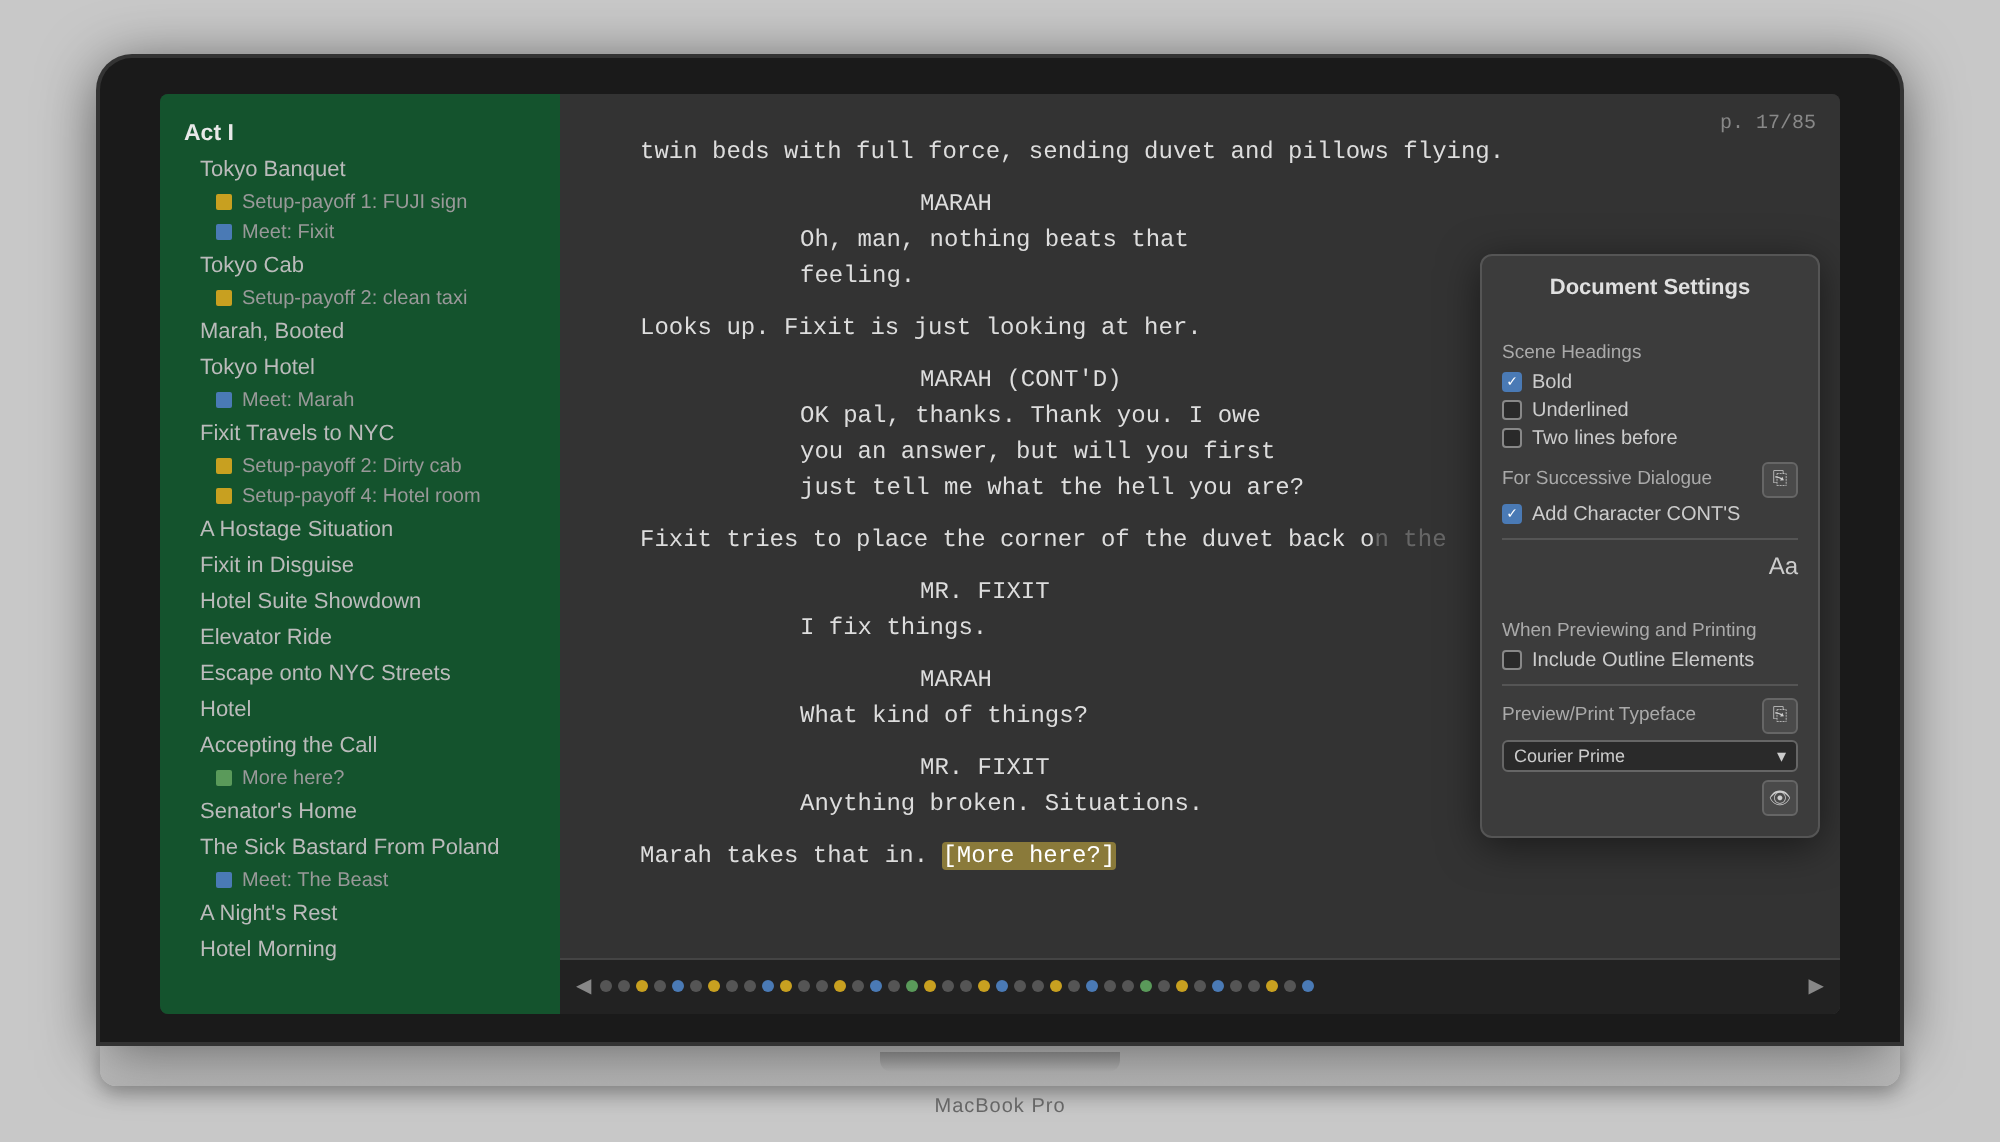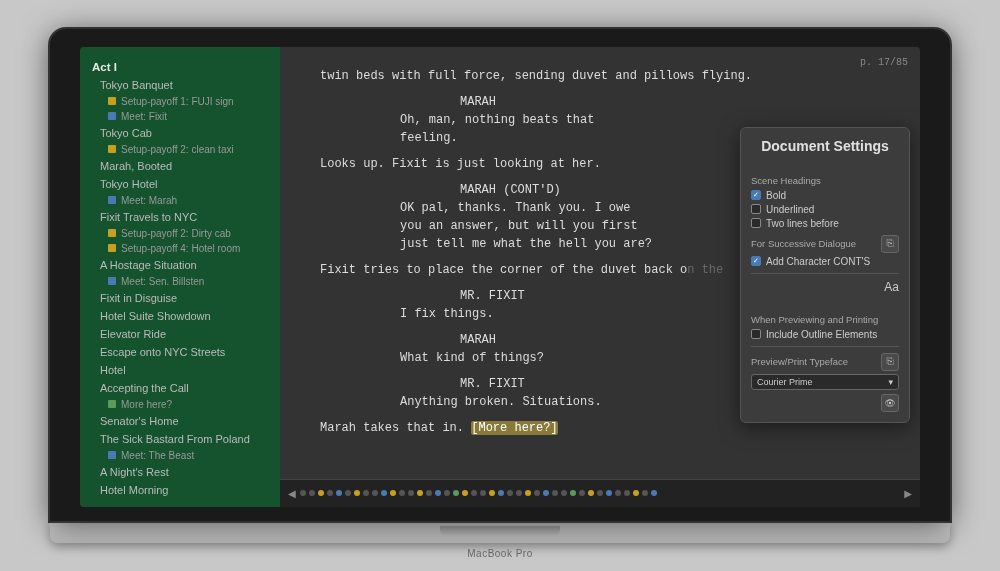--- a/index.html
+++ b/index.html
@@ -226,21 +226,21 @@
       border: 1px solid #555;
       border-radius: 6px;
       padding: 10px;
       font-size: 10px;
       color: #ccc;
       z-index: 10;
       box-shadow: 0 4px 20px rgba(0,0,0,0.5);
     }
 
     .settings-title {
-      font-size: 14px;
+      font-size: 11px;
       font-weight: bold;
       color: #e0e0e0;
       margin-bottom: 21px;
       text-align: center;
     }
 
     .settings-section-label {
       color: #aaa;
       font-size: 9.5px;
       margin-bottom: 4px;
@@ -361,24 +361,20 @@
         <div class="sidebar-item">
           <span class="color-dot" style="background:#c8a020;"></span>
           <span>Setup-payoff 2: Dirty cab</span>
         </div>
         <div class="sidebar-item">
           <span class="color-dot" style="background:#c8a020;"></span>
           <span>Setup-payoff 4: Hotel room</span>
         </div>
 
         <div class="sidebar-scene">A Hostage Situation</div>
-        <div class="sidebar-item">
-          <span class="color-dot" style="background:#4a7ab5;"></span>
-          <span>Meet: Sen. Billsten</span>
-        </div>
 
         <div class="sidebar-scene">Fixit in Disguise</div>
         <div class="sidebar-scene">Hotel Suite Showdown</div>
         <div class="sidebar-scene">Elevator Ride</div>
         <div class="sidebar-scene">Escape onto NYC Streets</div>
         <div class="sidebar-scene">Hotel</div>
         <div class="sidebar-scene">Accepting the Call</div>
         <div class="sidebar-item">
           <span class="color-dot" style="background:#5a9a5a;"></span>
           <span>More here?</span>

